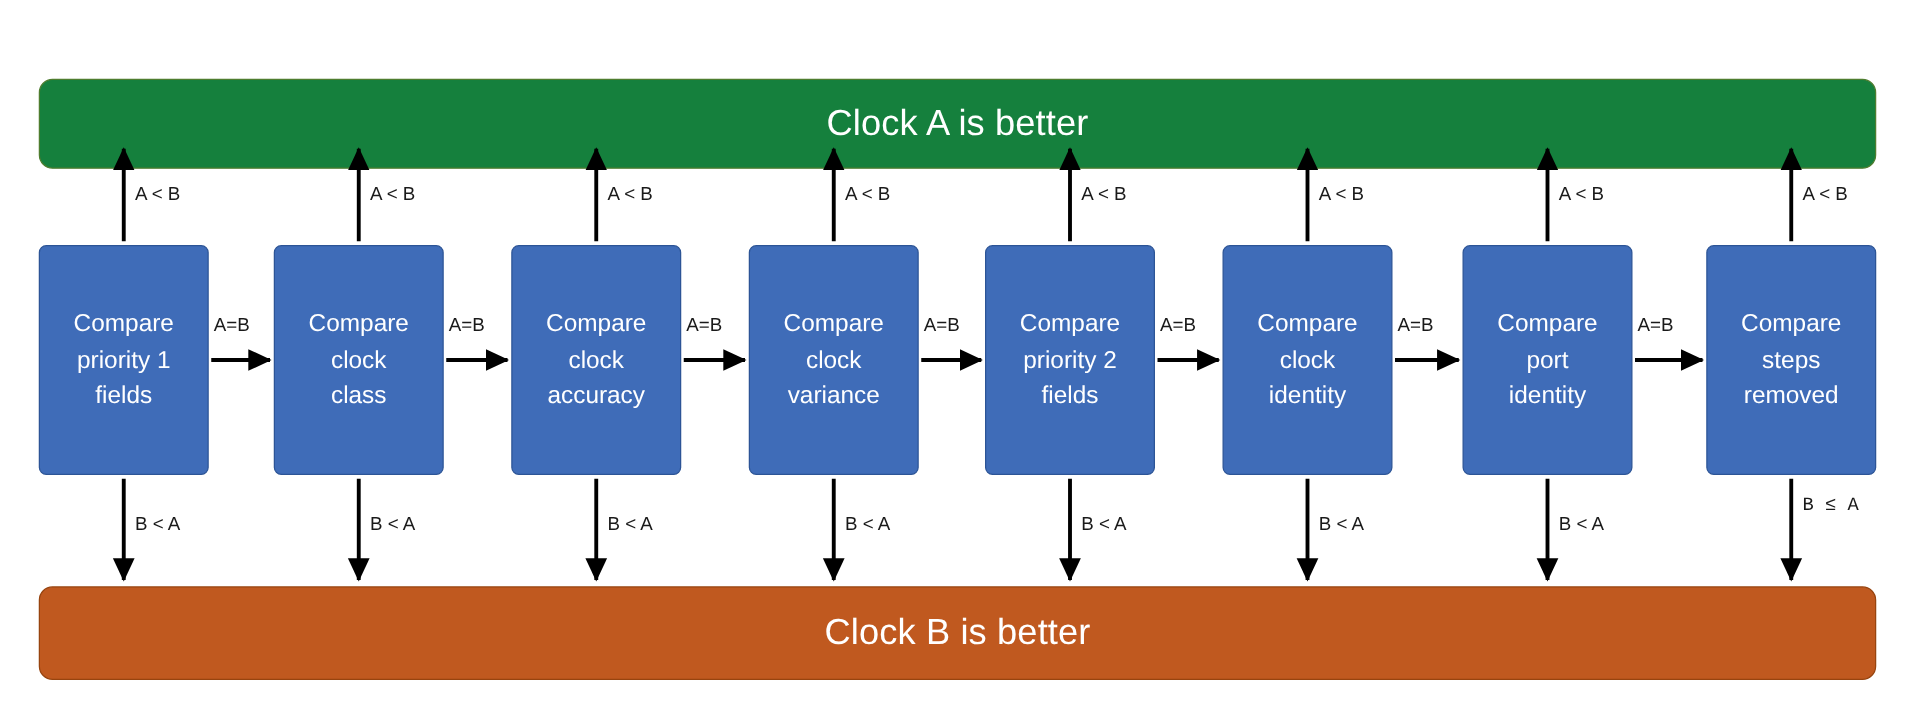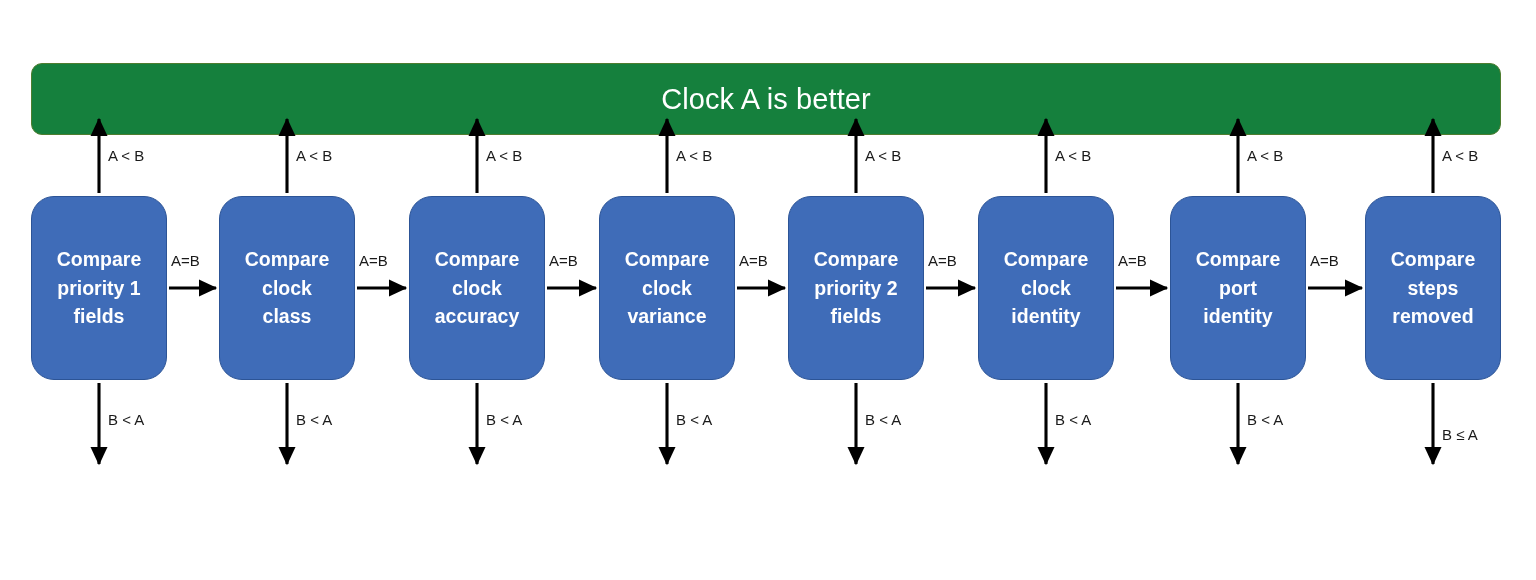--- a/index.html
+++ b/index.html
@@ -55,30 +55,29 @@
     width: 1470px;
     height: 184px;
   }
   .node {
     position: absolute;
     top: 0;
     width: 136px;
     height: 184px;
     background: #3f6cb8;
     border: 1.6px solid #2c5496;
-    border-radius: 23px;
+    border-radius: 6px;
     color: #ffffff;
     font-size: 19.5px;
     line-height: 1.47;
     text-align: center;
     display: flex;
     align-items: center;
     justify-content: center;
     padding: 4px 6px;
-    font-weight: bold;
   }
   .node-label { white-space: pre-line; }
 
   
   #connectors {
     position: absolute;
     left: 0; top: 0;
     width: 1536px; height: 580px;
     pointer-events: none;
   }
@@ -96,20 +95,23 @@
 </style>
 </head>
 <body>
 
 <div id="diagram">
 
   <div class="bar bar-a">
     <span>Clock A is better</span>
   </div>
 
+  <div class="bar bar-b">
+    <span>Clock B is better</span>
+  </div>
 
   <svg id="connectors" viewBox="0 0 1536 580" xmlns="http://www.w3.org/2000/svg">
     <defs>
       <marker id="arrowhead" markerWidth="7" markerHeight="7" refX="5.6" refY="3" orient="auto" markerUnits="strokeWidth">
         <path d="M0,0.2 L6,3 L0,5.8 z" fill="#000000"></path>
       </marker>
     </defs>
     <g id="arrow-group" stroke="#000000" stroke-width="3.1" fill="none" marker-end="url(#arrowhead)">
         <line x1="99" y1="193" x2="99" y2="119"></line>
         <line x1="99" y1="383" x2="99" y2="464"></line>
@@ -196,16 +198,16 @@
       <div class="edge-label lbl-up" style="left: 865px; top: 147px;">A &lt; B</div>
       <div class="edge-label lbl-down" style="left: 865px; top: 411px;">B &lt; A</div>
       <div class="edge-label lbl-eq" style="left: 928px; top: 252px;">A=B</div>
       <div class="edge-label lbl-up" style="left: 1055px; top: 147px;">A &lt; B</div>
       <div class="edge-label lbl-down" style="left: 1055px; top: 411px;">B &lt; A</div>
       <div class="edge-label lbl-eq" style="left: 1118px; top: 252px;">A=B</div>
       <div class="edge-label lbl-up" style="left: 1247px; top: 147px;">A &lt; B</div>
       <div class="edge-label lbl-down" style="left: 1247px; top: 411px;">B &lt; A</div>
       <div class="edge-label lbl-eq" style="left: 1310px; top: 252px;">A=B</div>
       <div class="edge-label lbl-up" style="left: 1442px; top: 147px;">A &lt; B</div>
-      <div class="edge-label lbl-down" style="left: 1442px; top: 426px;">B ≤ A</div>
+      <div class="edge-label lbl-down" style="left: 1442px; top: 396px; font-family: Liberation Mono, monospace;">B ≤ A</div>
     </div>
 
 </div>
 
 </body></html>

